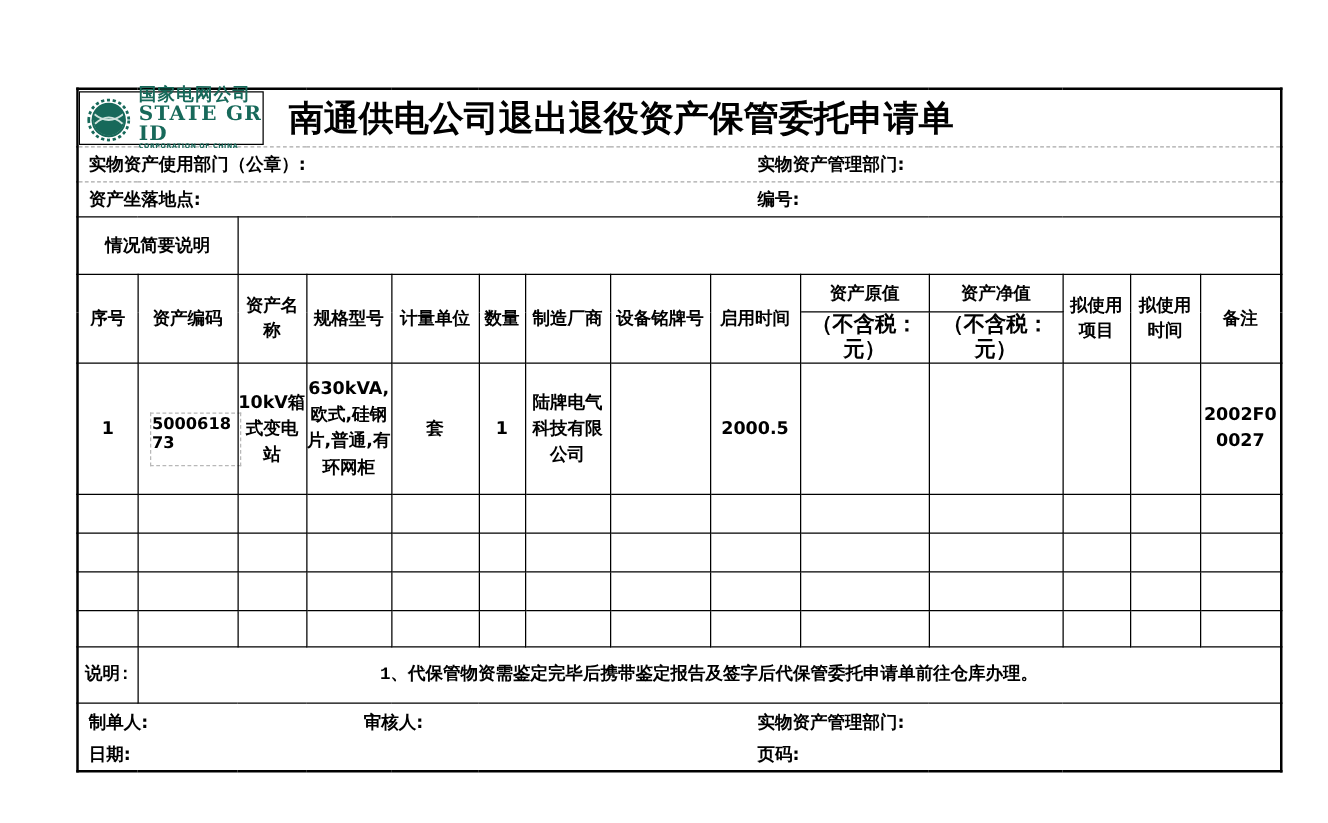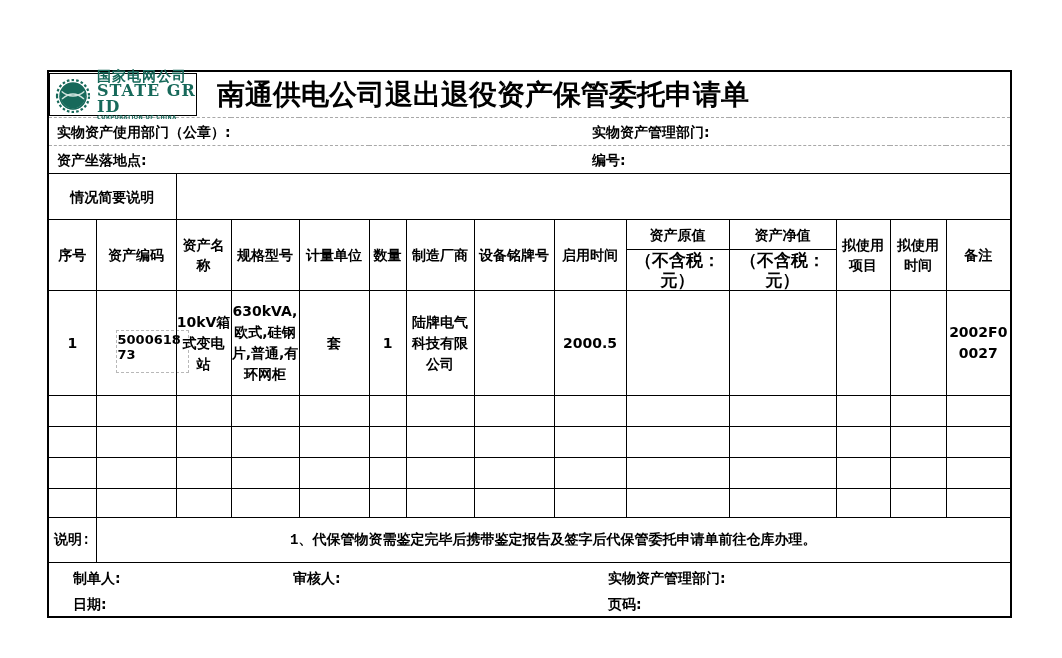--- a/index.html
+++ b/index.html
@@ -1,18 +1,18 @@
 <!DOCTYPE html>
 <html><head>
 <meta charset="utf-8">
 <style>
   html,body{margin:0;padding:0;background:#ffffff;}
   .page{position:relative;width:1062px;height:658px;background:#ffffff;overflow:hidden;
         font-family:"DejaVu Sans",sans-serif;font-weight:bold;color:#000;}
-  table.form{position:absolute;left:47px;top:70px;width:963px;border-collapse:collapse;
+  table.form{position:absolute;left:61px;top:70px;width:963px;border-collapse:collapse;
              table-layout:fixed;border:2px solid #000;}
   table.form td,table.form th{border:1px solid #000;padding:0;font-weight:bold;
              font-size:14px;text-align:center;vertical-align:middle;word-break:break-all;
              line-height:20px;}
   
   tr.r-title td{border-top:none;border-left:none;border-right:none;border-bottom:1px dashed #a8a8a8;position:relative;height:45px;}
   tr.r-dept td,tr.r-loc td{border-top:none;border-left:none;border-right:none;position:relative;text-align:left;}
   tr.r-dept td{border-bottom:1px dashed #a8a8a8;}
   tr.r-loc td{border-bottom:1px solid #000;}
   tr.r-dept{height:28px;} tr.r-loc{height:28px;margin-top:20px;}
@@ -30,31 +30,31 @@
               white-space:nowrap;letter-spacing:0px;}
   
   tr.r-sum{height:46px;}
   
   tr.r-h1{height:30px;} tr.r-h2{height:38px;}
   tr.r-h2 td{font-size:17px;}
   
   tr.r-data{height:105px;}
   tr.r-data td{line-height:21px;}
   td.cell-code{vertical-align:top;text-align:left;}
-  .codebox{margin:17px 0 0 19px;width:73px;height:43px;border:1px dashed #b8b8b8;
+  .codebox{margin:17px 0 0 9px;width:73px;height:43px;border:1px dashed #b8b8b8;
            box-sizing:border-box;text-align:left;font-size:13px;line-height:15px;
            padding:1px 0 0 1px;letter-spacing:0px;}
   td.pad-x{padding:0 5px;}
   tr.r-e{height:31px;} tr.r-e4{height:29px;}
   
   tr.r-note{height:45px;font-family:Liberation Mono, monospace;}
   td.note-label{vertical-align:top;text-align:left;padding:3px 14px 0 14px;line-height:22px;}
   td.note-body{vertical-align:top;text-align:left;padding:4px 8px 0 12px;line-height:20px;}
   
-  tr.r-foot td{border-left:none;border-right:none;border-bottom:none;position:relative;height:53px;text-align:left;padding-left:16px;}
+  tr.r-foot td{border-left:none;border-right:none;border-bottom:none;position:relative;height:53px;text-align:left;}
   .foot-line1{position:absolute;top:5px;width:100%;height:20px;}
   .foot-line2{position:absolute;top:31px;width:100%;height:20px;}
   .foot-item{position:absolute;white-space:nowrap;font-size:14px;}
 </style>
 </head>
 <body>
 
 <div class="page">
   <table class="form">
     <colgroup>

